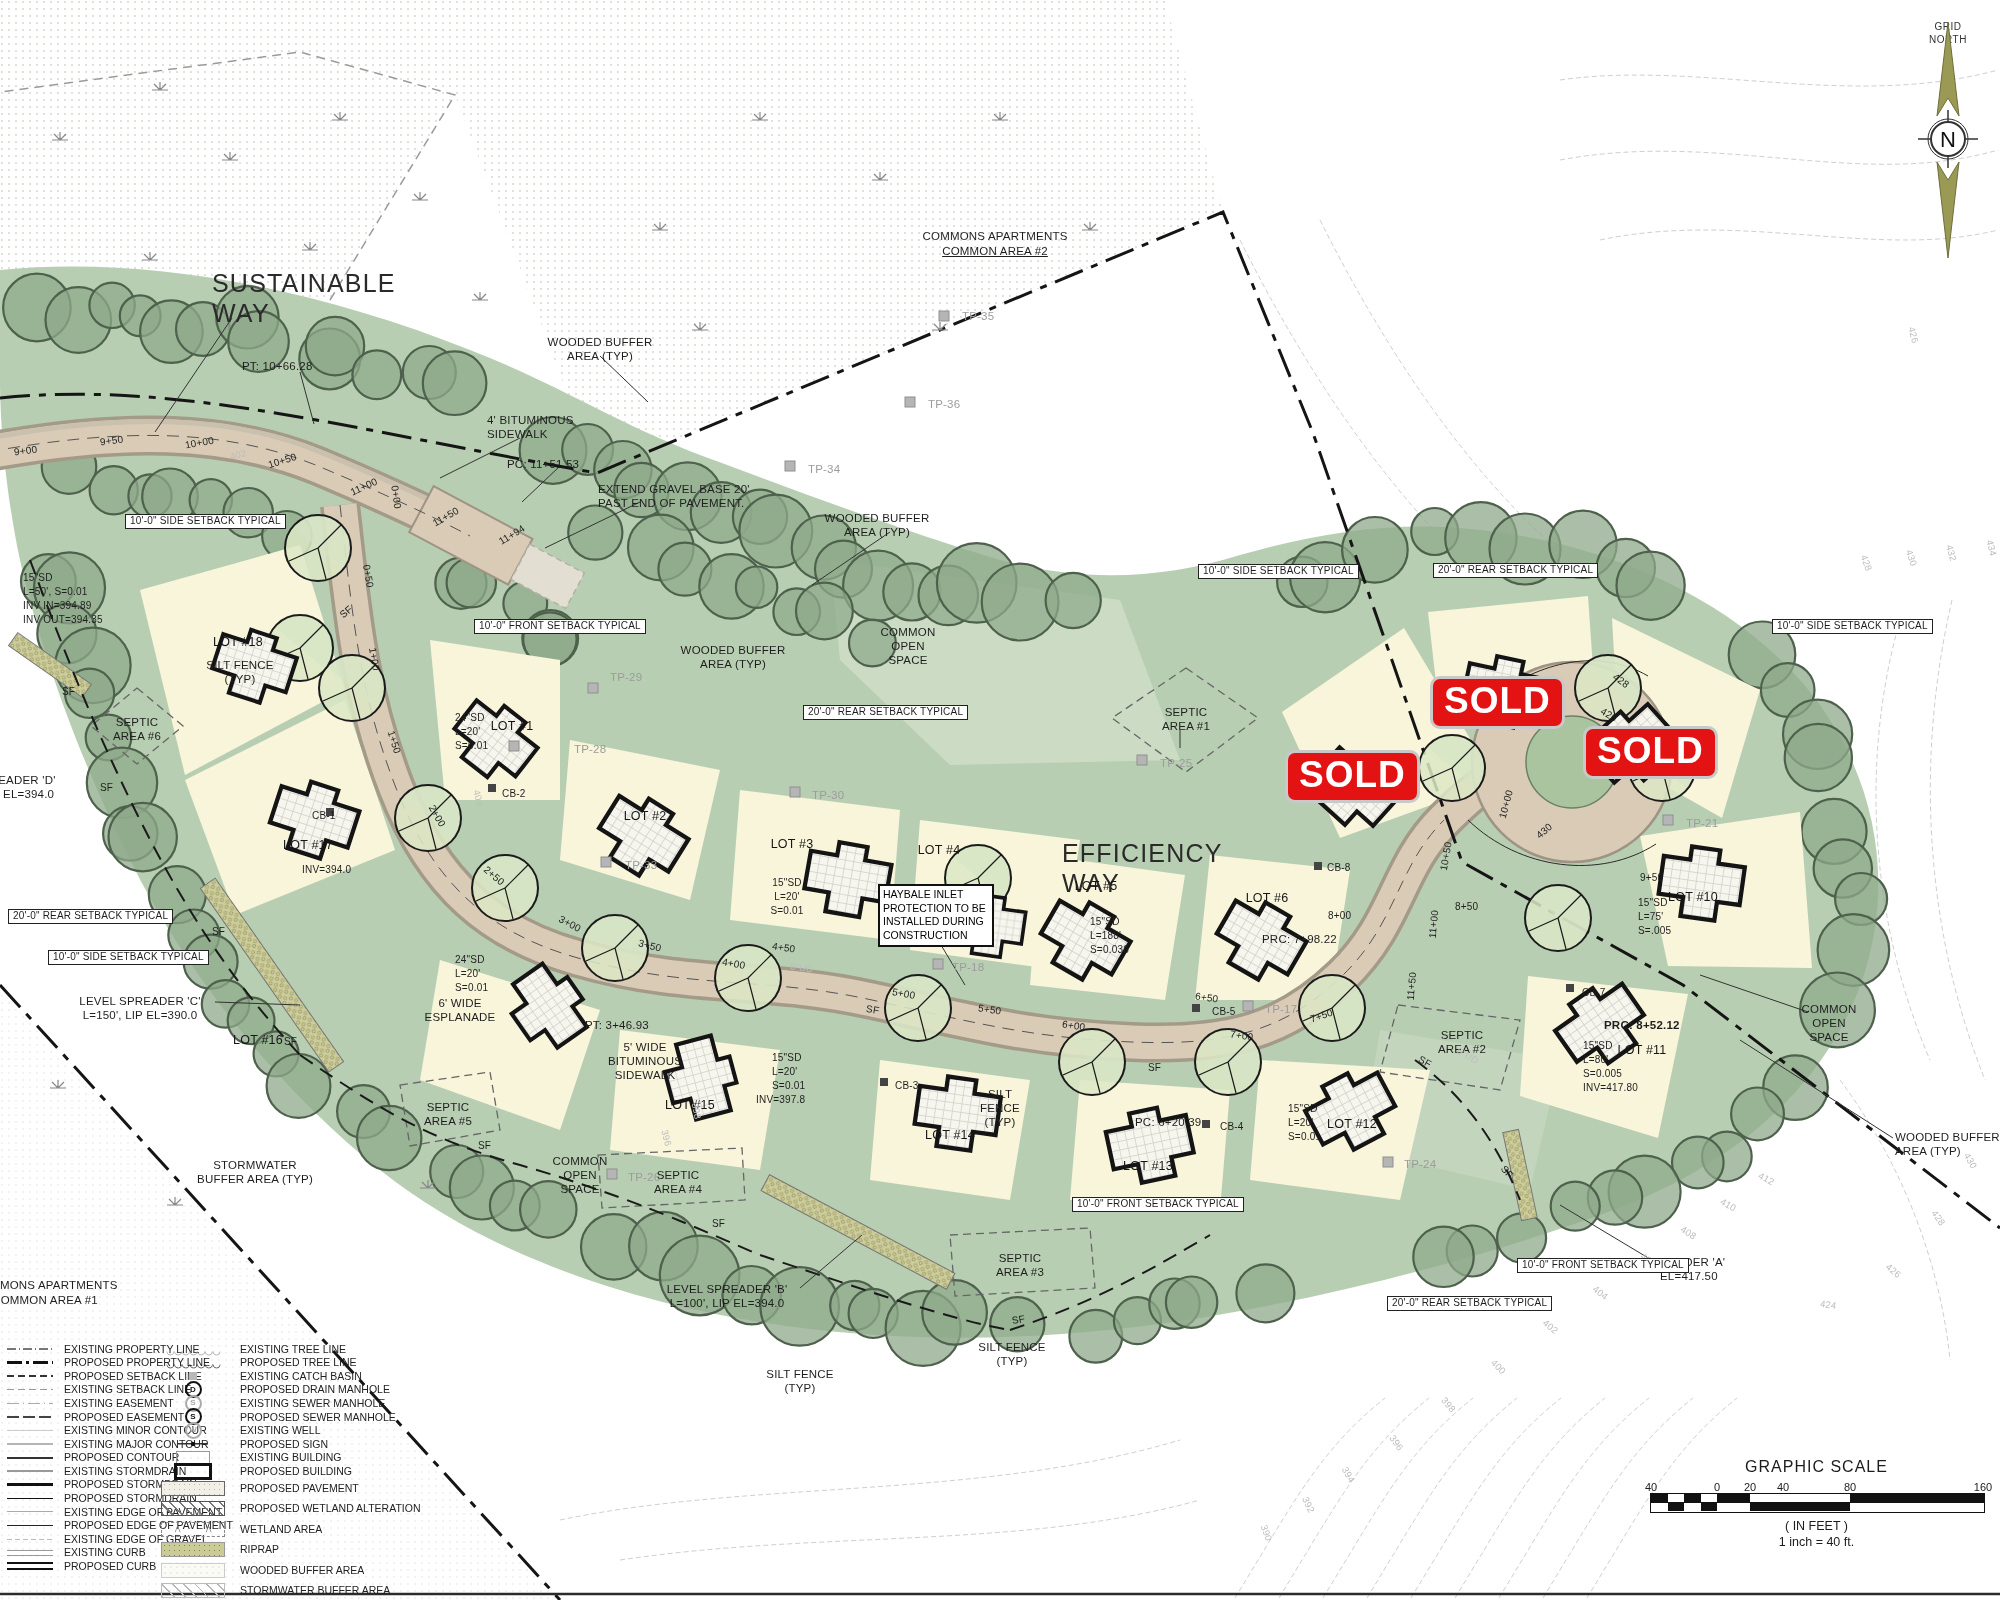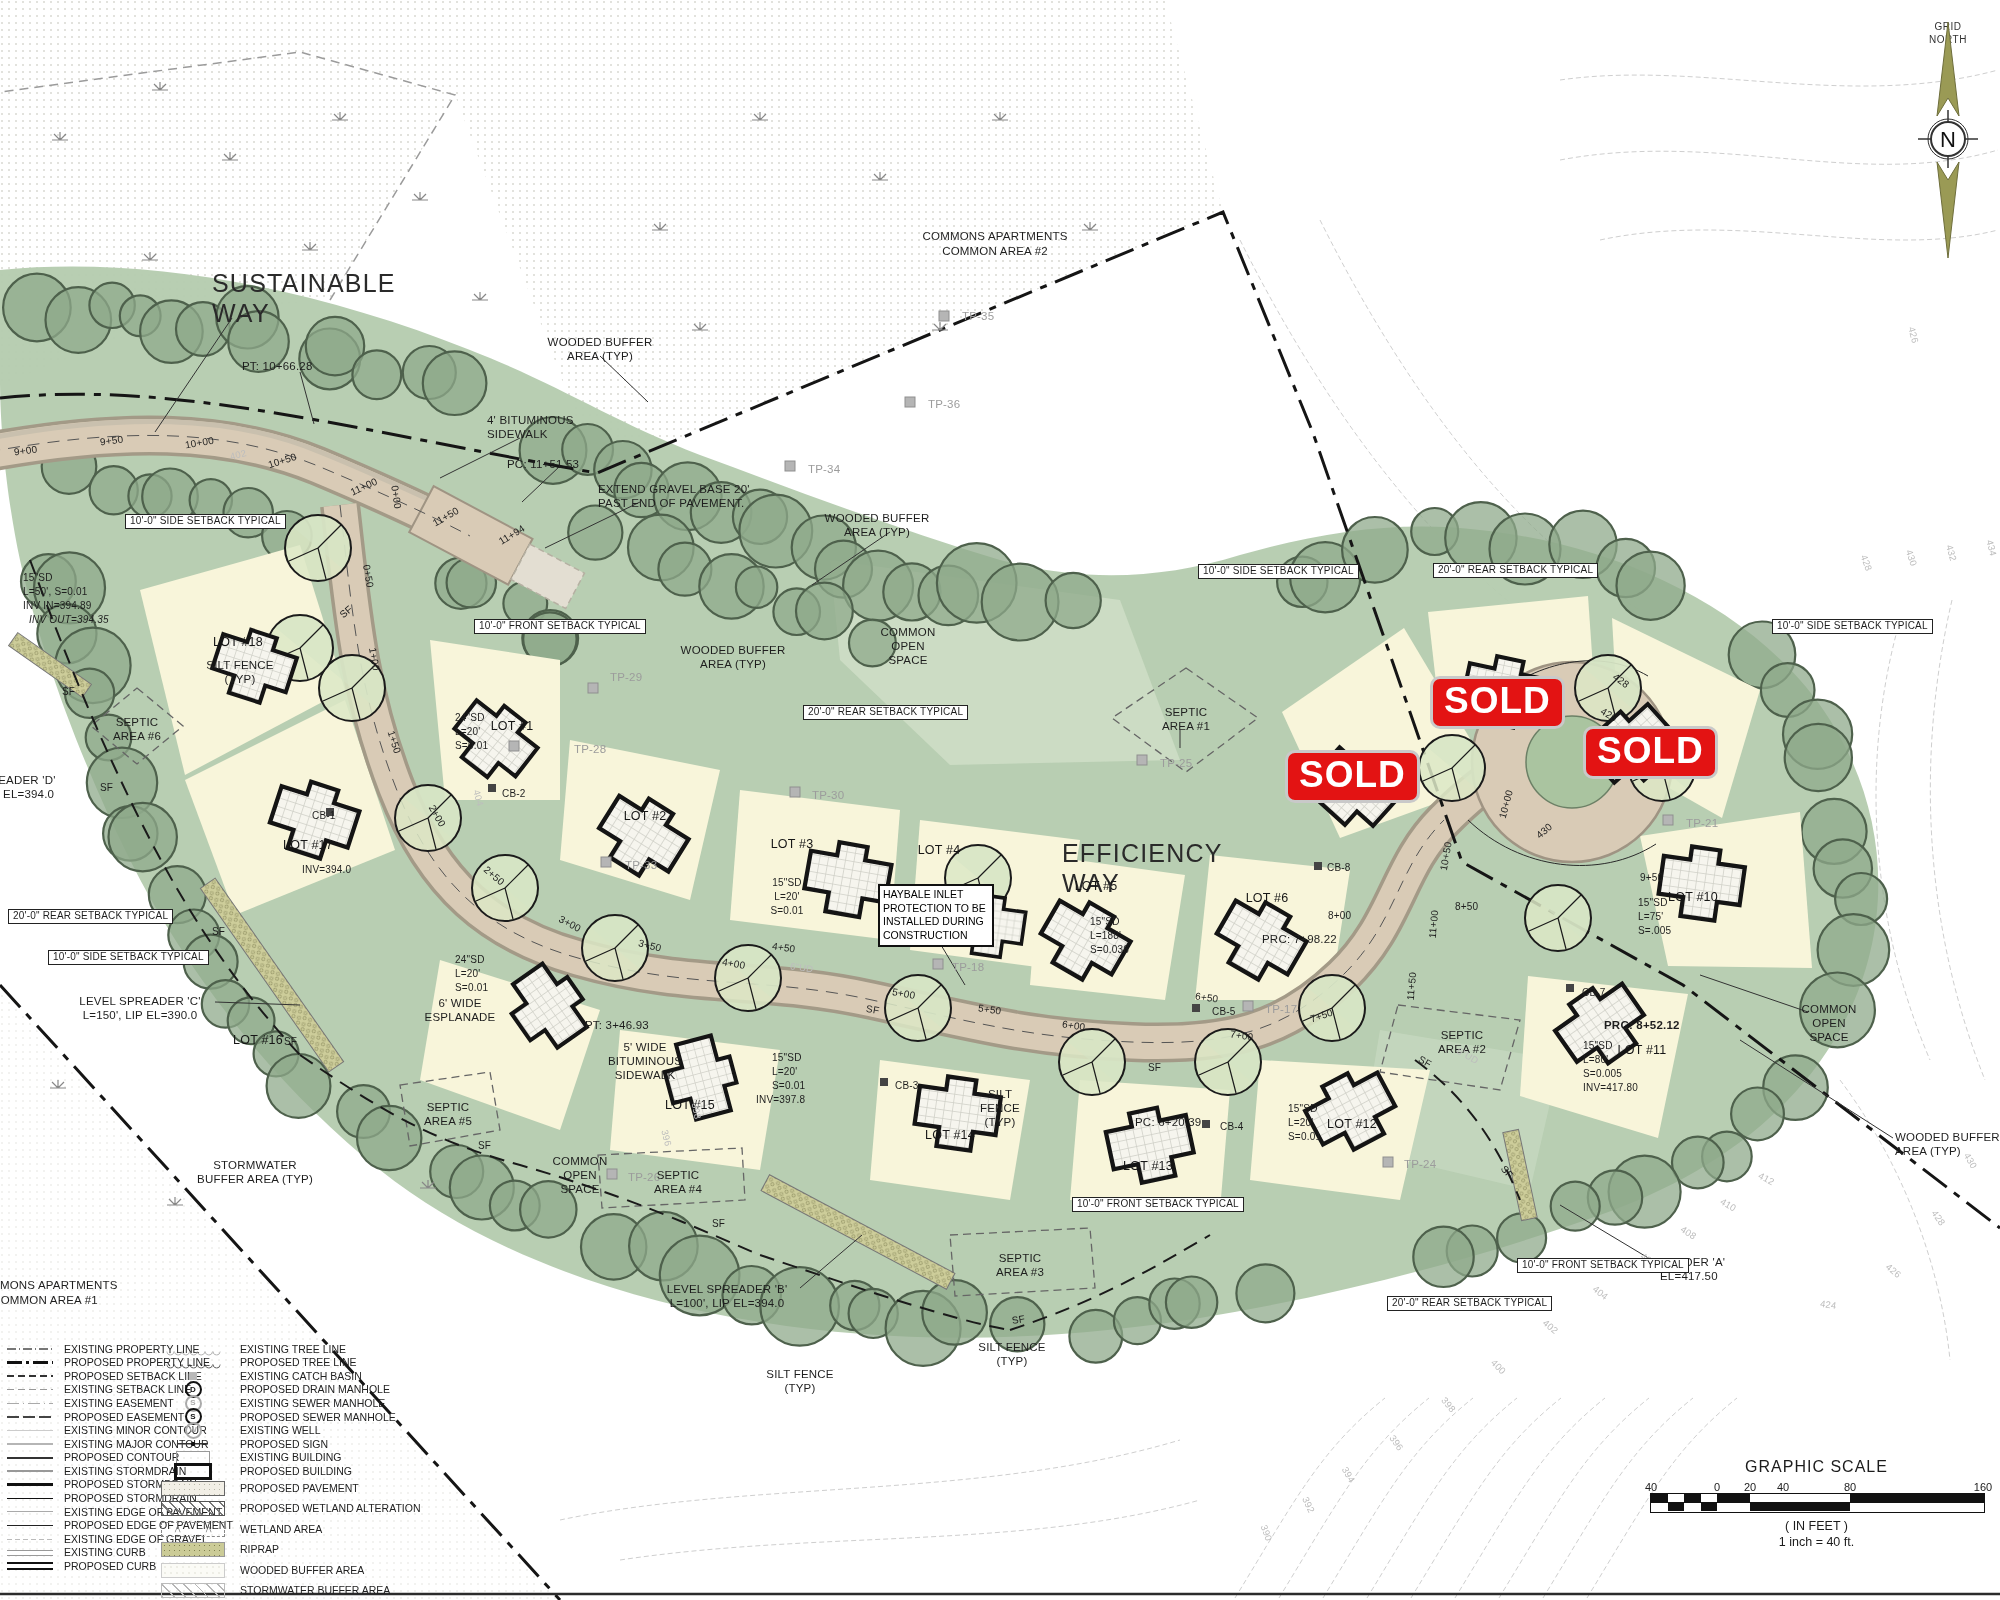--- a/index.html
+++ b/index.html
@@ -515,39 +515,39 @@
       <div class="lbl" style="left: 600px; top: 336px; transform: translateX(-50%);">WOODED BUFFER</div>
       <div class="lbl" style="left: 600px; top: 350px; transform: translateX(-50%);">AREA (TYP)</div>
       <div class="lbl" style="left: 487px; top: 414px;">4' BITUMINOUS</div>
       <div class="lbl" style="left: 487px; top: 428px;">SIDEWALK</div>
       <div class="lbl" style="left: 507px; top: 458px;">PC: 11+51.53</div>
       <div class="lbl" style="left: 598px; top: 483px;">EXTEND GRAVEL BASE 20'</div>
       <div class="lbl" style="left: 598px; top: 497px;">PAST END OF PAVEMENT.</div>
       <div class="lbl" style="left: 877px; top: 512px; transform: translateX(-50%);">WOODED BUFFER</div>
       <div class="lbl" style="left: 877px; top: 526px; transform: translateX(-50%);">AREA (TYP)</div>
       <div class="lbl" style="left: 995px; top: 230px; transform: translateX(-50%);">COMMONS APARTMENTS</div>
-      <div class="lbl" style="left: 995px; top: 245px; transform: translateX(-50%);">COMMON AREA #2</div>
+      <div class="lbl" style="left: 995px; top: 245px; transform: translateX(-50%); text-decoration: underline;">COMMON AREA #2</div>
       <div class="lbl" style="left: 733px; top: 644px; transform: translateX(-50%);">WOODED BUFFER</div>
       <div class="lbl" style="left: 733px; top: 658px; transform: translateX(-50%);">AREA (TYP)</div>
       <div class="lbl" style="left: 908px; top: 626px; transform: translateX(-50%);">COMMON</div>
       <div class="lbl" style="left: 908px; top: 640px; transform: translateX(-50%);">OPEN</div>
       <div class="lbl" style="left: 908px; top: 654px; transform: translateX(-50%);">SPACE</div>
       <div class="lbl l-sm" style="left: 14px; top: 446px; transform: rotate(-8deg);">9+00</div>
       <div class="lbl l-sm" style="left: 100px; top: 436px; transform: rotate(-8deg);">9+50</div>
       <div class="lbl l-sm" style="left: 185px; top: 438px; transform: rotate(-10deg);">10+00</div>
       <div class="lbl l-sm" style="left: 268px; top: 456px; transform: rotate(-18deg);">10+50</div>
       <div class="lbl l-sm" style="left: 350px; top: 482px; transform: rotate(-25deg);">11+00</div>
       <div class="lbl l-sm" style="left: 432px; top: 512px; transform: rotate(-30deg);">11+50</div>
       <div class="lbl l-sm" style="left: 498px; top: 530px; transform: rotate(-32deg);">11+94</div>
       <div class="lbl l-sm" style="left: 384px; top: 492px; transform: rotate(82deg);">0+00</div>
       <div class="lbl l-box" style="left: 125px; top: 514px;">10'-0" SIDE SETBACK TYPICAL</div>
       <div class="lbl l-sm" style="left: 23px; top: 573px;">15"SD</div>
       <div class="lbl l-sm" style="left: 23px; top: 587px;">L=50', S=0.01</div>
       <div class="lbl l-sm" style="left: 23px; top: 601px;">INV IN=394.89</div>
-      <div class="lbl l-sm" style="left: 29px; top: 615px; font-style: italic;">INV OUT=394.35</div>
+      <div class="lbl l-sm" style="left: 23px; top: 615px;">INV OUT=394.35</div>
       <div class="lbl l-lot" style="left: 238px; top: 636px; transform: translateX(-50%);">LOT #18</div>
       <div class="lbl" style="left: 240px; top: 659px; transform: translateX(-50%);">SILT FENCE</div>
       <div class="lbl" style="left: 240px; top: 673px; transform: translateX(-50%);">(TYP)</div>
       <div class="lbl" style="left: 137px; top: 716px; transform: translateX(-50%);">SEPTIC</div>
       <div class="lbl" style="left: 137px; top: 730px; transform: translateX(-50%);">AREA #6</div>
       <div class="lbl" style="left: -26px; top: 774px;">SPREADER 'D'</div>
       <div class="lbl" style="left: -18px; top: 788px;">LIP EL=394.0</div>
       <div class="lbl l-box" style="left: 8px; top: 909px;">20'-0" REAR SETBACK TYPICAL</div>
       <div class="lbl l-box" style="left: 48px; top: 950px;">10'-0" SIDE SETBACK TYPICAL</div>
       <div class="lbl" style="left: 140px; top: 995px; transform: translateX(-50%);">LEVEL SPREADER 'C'</div>

